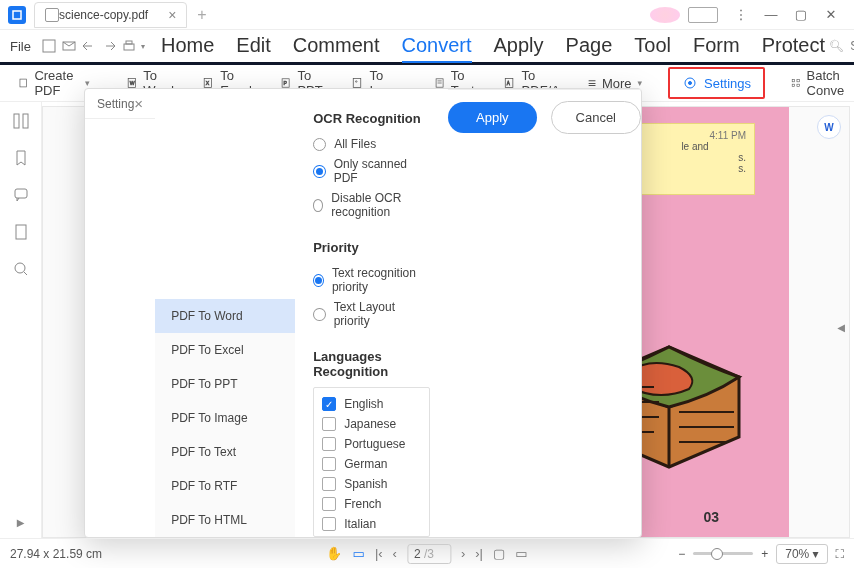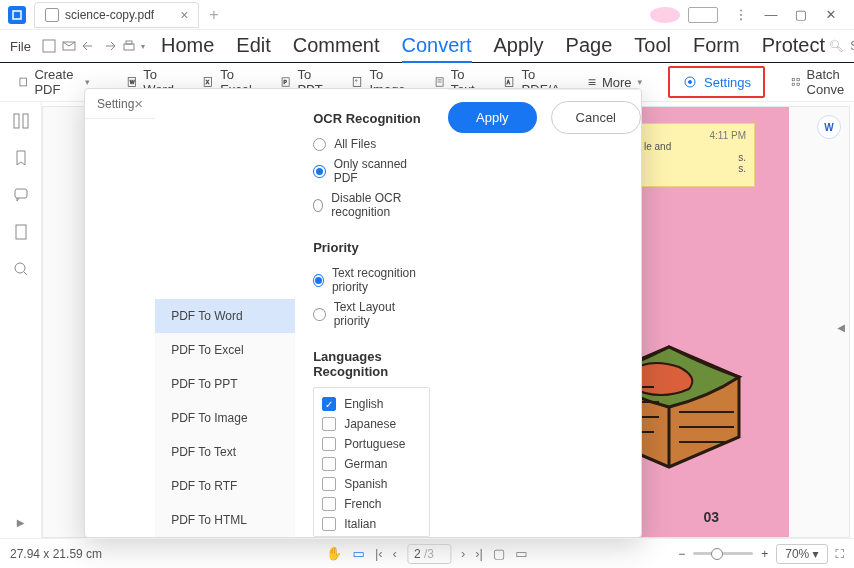--- a/index.html
+++ b/index.html
@@ -1,52 +1,52 @@
 <!DOCTYPE html>
 <html><head>
 <meta charset="utf-8">
 <style>
 * { box-sizing: border-box; margin: 0; padding: 0; font-family: -apple-system, "Segoe UI", sans-serif; }
 body { width: 854px; height: 568px; background: #fff; overflow: hidden; position: relative; font-size: 13px; color: #333; }
 .titlebar { height: 30px; display: flex; align-items: center; padding: 0 8px; border-bottom: 1px solid #eee; }
 .app-icon { width: 18px; height: 18px; background: #1976f2; border-radius: 3px; display: flex; align-items: center; justify-content: center; margin-right: 8px; }
 .app-icon svg { fill: #fff; }
-.tab { height: 26px; background: #fff; border: 1px solid #ddd; border-radius: 4px 4px 0 0; display: flex; align-items: center; padding: 0 10px; gap: 6px; font-size: 12px; color: #444; }
+.tab { height: 26px; background: #fff; border: 1px solid #ddd; border-radius: 4px 4px 0 0; display: flex; align-items: center; padding: 0 10px; font-size: 12px; color: #444; }
 .tab-icon { width: 14px; height: 14px; border: 1px solid #999; border-radius: 2px; }
 .tab-close { color: #888; font-size: 14px; margin-left: 20px; }
 .newtab { margin-left: 10px; color: #aaa; font-size: 16px; }
 .wincontrols { margin-left: auto; display: flex; gap: 0; align-items: center; }
 .wincontrols > span { width: 30px; text-align: center; color: #666; }
 .rainbow { width: 16px; height: 16px; border-radius: 50%; background: radial-gradient(circle, #ffd1e0, #fce); margin-right: 8px; }
 .qbox { width: 16px; height: 16px; border: 1px solid #aaa; border-radius: 2px; margin-right: 8px; }
 
 .menubar { height: 32px; display: flex; align-items: center; padding: 0 10px; gap: 4px; }
 .menubar .fmenu { font-size: 13px; color: #444; margin-right: 6px; }
 .qicon { width: 24px; height: 24px; display:flex; align-items:center; justify-content:center; color:#777; border-radius:3px; }
 .menutabs { display:flex; gap:22px; margin-left:12px; }
 .menutabs > span { font-size:20px; color:#333; padding: 4px 0; }
 .menutabs .active { color:#1976f2; border-bottom:2px solid #1976f2; }
 .search-tools { margin-left:auto; display:flex; align-items:center; gap:6px; color:#aaa; font-size:12px; }
 .search-tools input { border:none; outline:none; font-size:12px; width:80px; }
 
-.toolbar { height: 40px; display:flex; align-items:center; padding: 0 8px; gap:4px; border-top:1px solid #0f172a; border-bottom:1px solid #eee; }
+.toolbar { height: 40px; display:flex; align-items:center; padding: 0 8px; gap:4px; border-top:3px solid #0f172a; border-bottom:1px solid #eee; }
 .tbtn { display:flex; align-items:center; gap:6px; padding:4px 10px; font-size:13px; color:#444; border-radius:3px; }
 .tbtn svg { stroke:#555; fill:none; }
 .tsep { width:1px; height:24px; background:#e5e5e5; margin:0 4px; }
 .settings-btn { border:2px solid #e33; padding:6px 12px; border-radius:2px; }
 .settings-btn span, .settings-btn svg { color:#1976f2; stroke:#1976f2; }
 
 .workspace { display:flex; height: calc(100% - 30px - 32px - 40px - 30px); position:relative; }
 .leftgutter { width:42px; border-right:1px solid #eee; display:flex; flex-direction:column; align-items:center; padding-top:10px; gap:16px; }
 .leftgutter svg { stroke:#888; fill:none; }
 .expand-chev { margin-top:auto; margin-bottom:10px; color:#888; font-size:10px; }
 
 .content { flex:1; position:relative; background:#fafafa; border:1px solid #e8e8e8; margin:4px 4px 0 0; }
 .pinkpage { position:absolute; left:200px; top:0; right:60px; height:100%; background:#f0a4c2; }
-.sticky { position:absolute; top:16px; right:34px; width:120px; height:64px; background:#fff3b0; border:1px solid #e8d77a; padding:6px 8px; font-size:10px; color:#555; }
+.sticky { position:absolute; top:16px; right:34px; width:120px; height:72px; background:#fff3b0; border:1px solid #e8d77a; padding:6px 8px; font-size:10px; color:#555; }
 .sticky .t { color:#777; }
 .wbtn { position:absolute; top:8px; right:8px; width:24px; height:24px; border:1px solid #cfdcf5; border-radius:50%; background:#fff; display:flex; align-items:center; justify-content:center; color:#2560d6; font-size:10px; font-weight:bold; }
 .pagenum { position:absolute; bottom:12px; right:70px; color:#333; font-size:14px; font-weight:600; }
 .cake { position:absolute; top:210px; right:40px; width:160px; height:160px; }
 
 
 .modal { position:absolute; left:84px; top:88px; width:558px; height:450px; background:#fff; border:1px solid #ddd; border-radius:4px; box-shadow:0 8px 30px rgba(0,0,0,0.18); display:flex; flex-direction:row; }
 .modal-head { height:30px; display:flex; align-items:center; padding:0 12px; font-size:12px; color:#666; border-bottom:1px solid #eee; }
 .modal-close { margin-left:auto; color:#888; font-size:15px; }
 .modal-body { flex:1; display:flex; overflow:hidden;align-items:flex-end; }
@@ -245,21 +245,21 @@
     <span><svg width="18" height="18" viewBox="0 0 18 18">
           <circle cx="8" cy="8" r="5" stroke="#888"></circle>
           <path d="M12 12l3 3" stroke="#888"></path>
         </svg></span>
     <span class="expand-chev">▶</span>
   </div>
   <div class="content">
     <div class="pinkpage">
       <div class="sticky">
         <div class="t" style="text-align:right">4:11 PM</div>
-        <div style="text-align:left">le and</div>
+        <div style="text-align:center">le and</div>
         <div style="text-align:right">s.</div>
         <div style="text-align:right">s.</div>
       </div>
       <span class="pagenum">03</span>
       <div class="cake">
         <svg viewBox="0 0 160 160">
           <path d="M10 60 L80 30 L150 60 L150 120 L80 150 L10 120 Z" fill="#c97b3a" stroke="#2a1a10" stroke-width="3"></path>
           <path d="M10 60 L80 90 L150 60 M80 90 L80 150" fill="none" stroke="#2a1a10" stroke-width="3"></path>
           <path d="M10 60 Q40 50 80 30 Q120 50 150 60 Q120 80 80 90 Q40 80 10 60" fill="#6b8e3b" stroke="#2a1a10" stroke-width="3"></path>
           <path d="M40 55 Q60 40 90 50 Q110 60 100 72 Q70 85 40 70 Z" fill="#d9603b" stroke="#2a1a10" stroke-width="2"></path>

